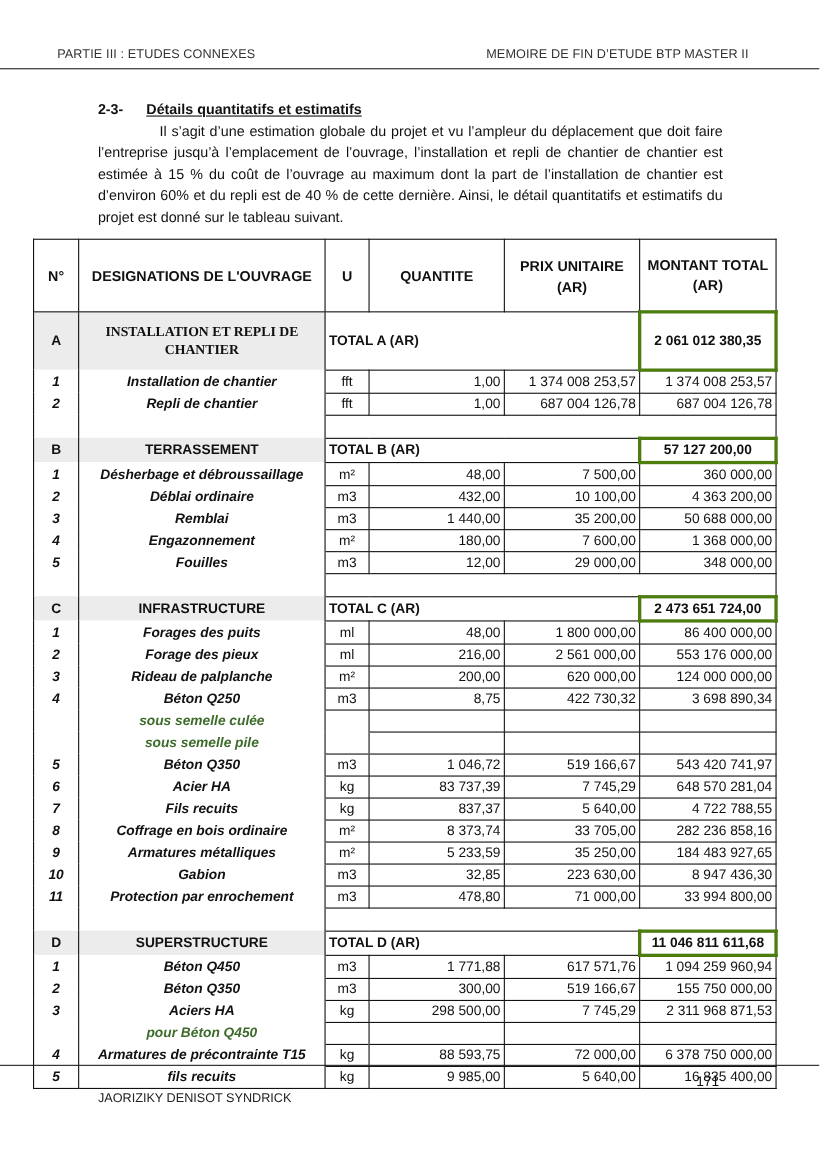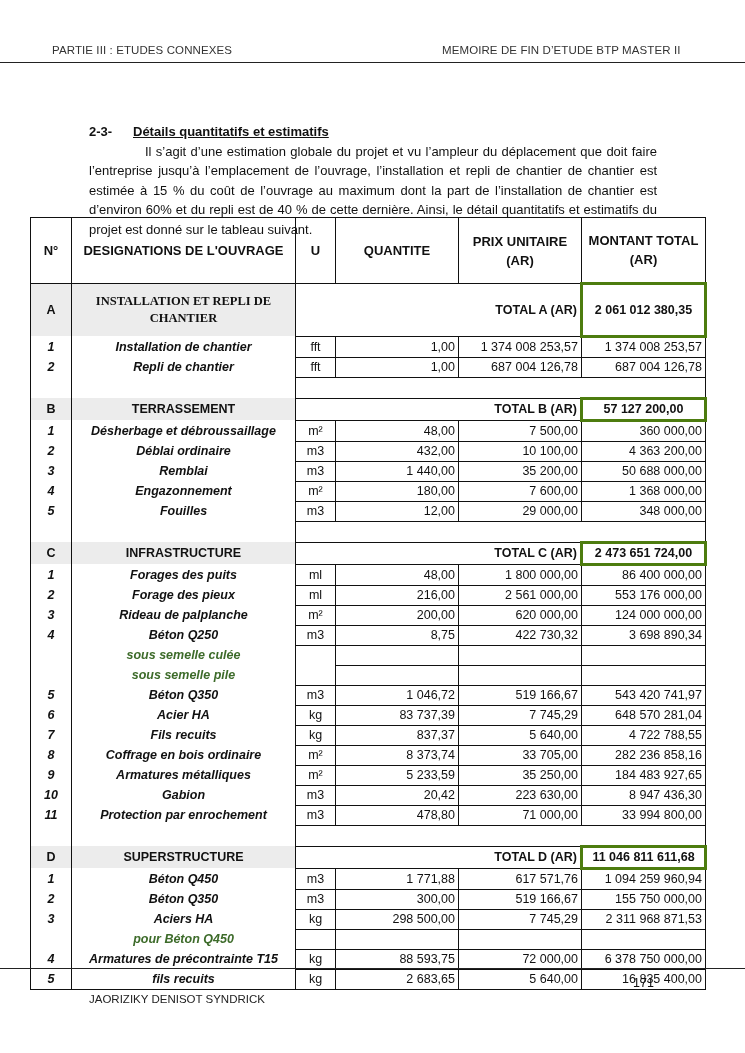--- a/index.html
+++ b/index.html
@@ -2,39 +2,39 @@
 <html><head>
 <meta charset="utf-8">
 <style>
   html, body { margin: 0; padding: 0; background: #fff; }
   body { width: 745px; height: 1053px; position: relative; overflow: hidden;
          font-family: "Liberation Sans", sans-serif; color: #111; }
   .hdr { position: absolute; top: 44px; font-size: 11.5px; color: #333; letter-spacing: 0.1px; }
   .hdr-left { left: 52px; }
   .hdr-right { left: 442px; }
   .hdr-rule { position: absolute; left: 0; top: 62px; width: 745px; height: 1px; background: #222; }
-  .section { position: absolute; left: 89px; top: 90px; width: 568px; font-size: 13px; line-height: 19.6px; margin-top: 32px; }
+  .section { position: absolute; left: 89px; top: 90px; width: 568px; font-size: 13px; line-height: 19.6px; }
   .sec-title { font-weight: bold; }
   .sec-num { display: inline-block; width: 44px; }
   .sec-title-text { text-decoration: underline; }
   .para { text-align: justify; margin: 0; }
   .para .indent { display: inline-block; width: 56px; }
   table.est { position: absolute; left: 30px; top: 217px; width: 675px; border-collapse: collapse; table-layout: fixed; font-size: 12.5px; }
   table.est td, table.est th { padding: 0 3px; height: 19px; line-height: 18px; }
   col.c-no { width: 41px; } col.c-des { width: 224px; } col.c-u { width: 40px; }
   col.c-q { width: 123px; } col.c-pu { width: 123px; } col.c-mt { width: 124px; }
   th { font-weight: bold; border: 1px solid #111; font-size: 13px; height: 64px !important; line-height: 19px !important; }
   .lft { border-left: 1px solid #111; border-right: 1px solid #111; }
   .no { text-align: center; font-weight: bold; font-style: italic; }
   .des { text-align: center; font-weight: bold; font-style: italic; }
   .u { text-align: center; border: 1px solid #111; }
   .num { text-align: right; border: 1px solid #111; }
   .sub { color: #3d6b2a; }
   .secrow .no, .secrow .des { background: #ececec; font-style: normal; }
-  .secrow .tot { text-align: right; font-weight: bold; border: 1px solid #111; }
+  .secrow .tot { text-align: left; font-weight: bold; border: 1px solid #111; }
   .secrow .totv { text-align: center; font-weight: bold; border: 3px solid #4d7c0f; }
   .spacer td.r { border: 1px solid #111; }
   .bottom td { border-bottom: 1px solid #111; }
   .foot-rule { position: absolute; left: 0; top: 968px; width: 745px; height: 1px; background: #222; }
   .page-num { position: absolute; left: 633px; top: 976px; font-size: 12.5px; }
   .author { position: absolute; left: 89px; top: 993px; font-size: 11.5px; color: #222; }
 </style>
 </head>
 <body>
 
@@ -238,21 +238,21 @@
         <td class="des lft">Armatures métalliques</td>
         <td class="u">m²</td>
         <td class="num">5 233,59</td>
         <td class="num">35 250,00</td>
         <td class="num">184 483 927,65</td>
       </tr>
       <tr>
         <td class="no lft">10</td>
         <td class="des lft">Gabion</td>
         <td class="u">m3</td>
-        <td class="num">20,42</td>
+        <td class="num">32,85</td>
         <td class="num">223 630,00</td>
         <td class="num">8 947 436,30</td>
       </tr>
       <tr>
         <td class="no lft">11</td>
         <td class="des lft">Protection par enrochement</td>
         <td class="u">m3</td>
         <td class="num">478,80</td>
         <td class="num">71 000,00</td>
         <td class="num">33 994 800,00</td>
@@ -305,21 +305,21 @@
         <td class="des lft">Armatures de précontrainte T15</td>
         <td class="u">kg</td>
         <td class="num">88 593,75</td>
         <td class="num">72 000,00</td>
         <td class="num">6 378 750 000,00</td>
       </tr>
       <tr class="bottom">
         <td class="no lft">5</td>
         <td class="des lft">fils recuits</td>
         <td class="u">kg</td>
-        <td class="num">2 683,65</td>
+        <td class="num">9 985,00</td>
         <td class="num">5 640,00</td>
         <td class="num">16 835 400,00</td>
       </tr>
     </tbody>
 </table>
 
 <div class="foot-rule"></div>
 <div class="page-num">171</div>
 <div class="author">JAORIZIKY DENISOT SYNDRICK</div>
 

